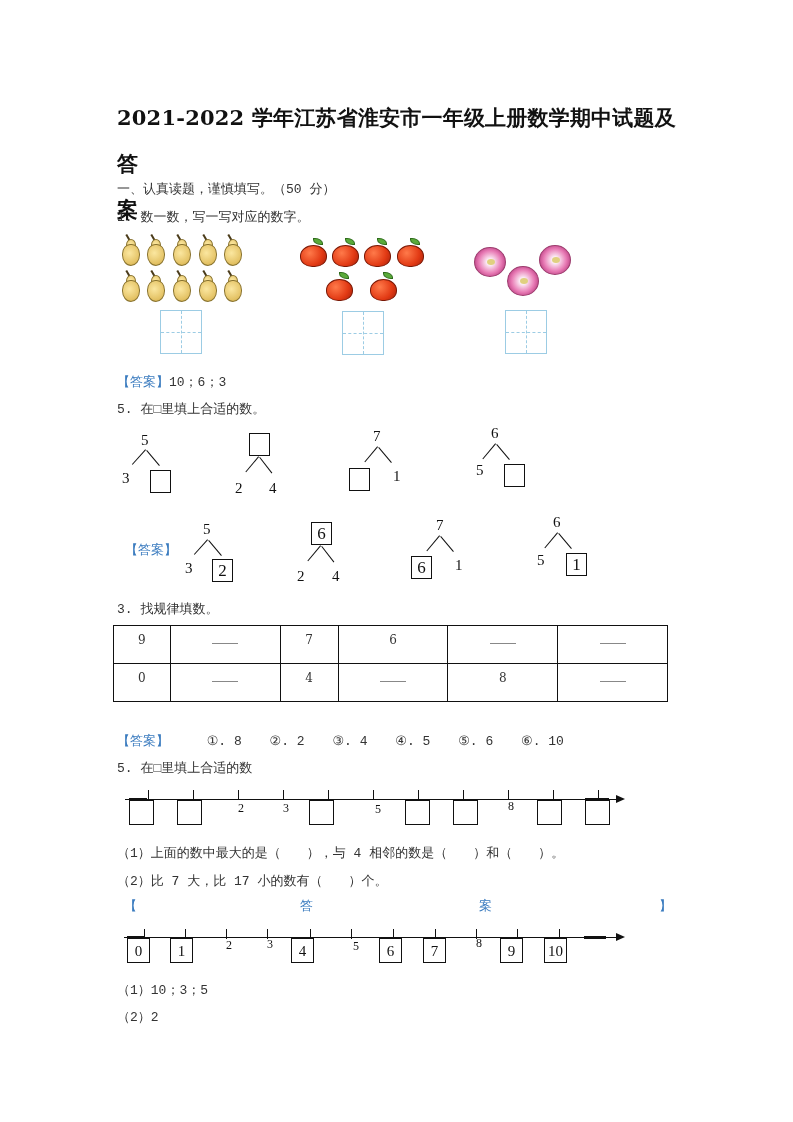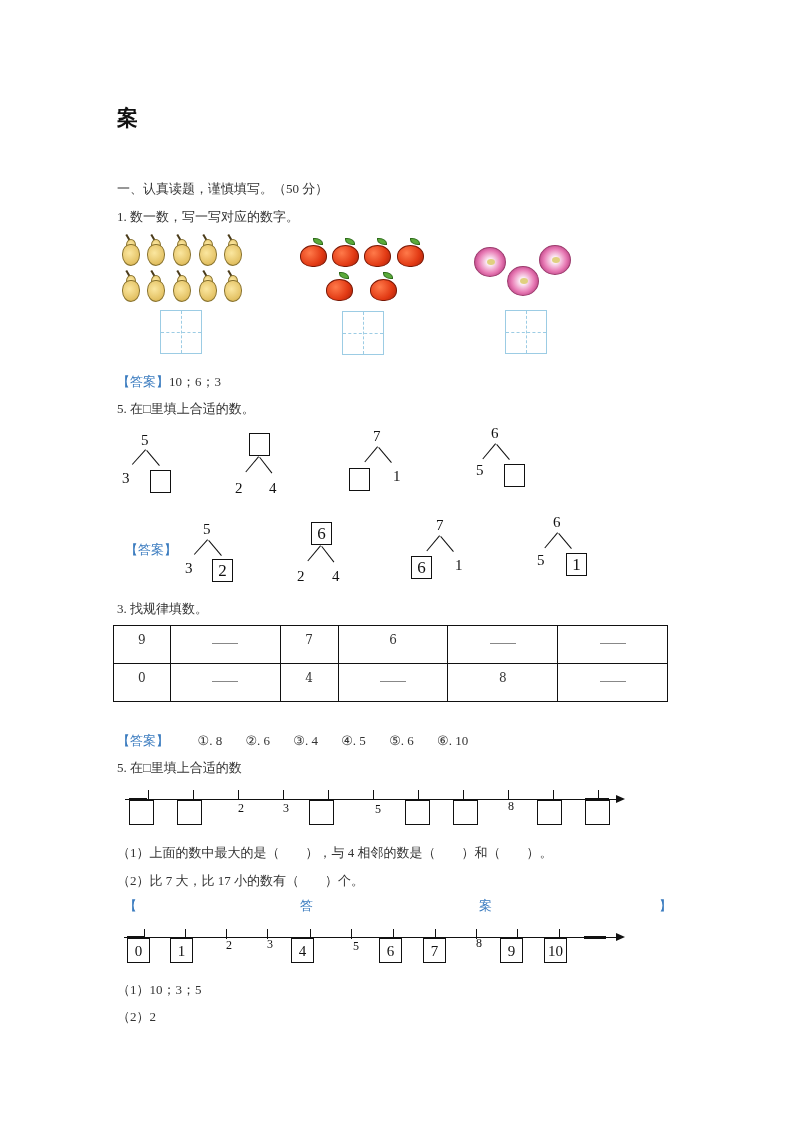--- a/index.html
+++ b/index.html
@@ -1,20 +1,20 @@
 <!DOCTYPE html>
 <html><head>
 <meta charset="utf-8">
 <style>
   * { box-sizing: border-box; margin: 0; padding: 0; }
   html, body { width: 793px; height: 1122px; background: #ffffff; overflow: hidden; }
   body { position: relative; font-family: "DejaVu Serif", "Liberation Serif", serif; color: #222; }
   .abs { position: absolute; }
   .title { left: 117px; top: 95px; width: 570px; font-size: 21px; font-weight: bold; line-height: 46px; color: #111; font-family: "DejaVu Serif", serif; letter-spacing: 0.2px; }
-  .txt { font-size: 13px; color: #333; white-space: nowrap; font-family: Liberation Serif, serif; }
+  .txt { font-size: 13px; color: #333; white-space: nowrap; font-family: Liberation Mono, monospace; }
   .ans-label { color: #3a7bbf; font-size: 13px; }
 
   
   .pear { position: absolute; width: 22px; height: 30px; }
   .pear .body { position: absolute; left: 2px; top: 8px; width: 18px; height: 22px; background: radial-gradient(circle at 40% 40%, #fbe7a0, #e3c163 70%, #b99a3a); border-radius: 45% 45% 50% 50%; border: 1px solid #8a7430; }
   .pear .top { position: absolute; left: 6px; top: 3px; width: 10px; height: 12px; background: radial-gradient(circle at 40% 40%, #fbe7a0, #e3c163); border-radius: 50% 50% 40% 40%; border: 1px solid #8a7430; }
   .pear .stem { position: absolute; left: 7px; top: -2px; width: 2px; height: 7px; background: #4a3b1a; transform: rotate(-30deg); }
   .apple { position: absolute; width: 27px; height: 29px; }
   .apple .body { position: absolute; left: 0; top: 7px; width: 27px; height: 22px; background: radial-gradient(circle at 35% 35%, #ff7a4a, #e23a14 60%, #a5200a); border-radius: 50% 50% 45% 45%; border: 1px solid #7a1805; }
   .apple .leaf { position: absolute; left: 13px; top: 0; width: 10px; height: 7px; background: #5aaa3a; border-radius: 0 80% 0 80%; border: 1px solid #2d6a1a; }
@@ -41,20 +41,21 @@
   .nl-arrow { position: absolute; width: 0; height: 0; border-top: 4px solid transparent; border-bottom: 4px solid transparent; border-left: 9px solid #111; }
   .nl-tick { position: absolute; width: 1.2px; height: 10px; background: #111; }
   .nl-box { position: absolute; width: 25px; height: 25px; border: 1.2px solid #111; text-align: center; line-height: 25px; font-size: 15px; font-family: "Liberation Serif", serif; color: #111; }
   .nl-num { position: absolute; font-size: 12px; font-family: "Liberation Serif", serif; color: #111; }
   .nl-thick { position: absolute; height: 3px; background: #111; }
 </style>
 </head>
 <body>
 
 <div class="abs title">
+  <div>2021-2022 学年江苏省淮安市一年级上册数学期中试题及答</div>
   <div>案</div>
 </div>
 
 <div class="abs txt" style="left:117px; top:180px;">一、认真读题，谨慎填写。（50 分）</div>
 
 <div class="abs txt" style="left:117px; top:208px;">1. 数一数，写一写对应的数字。</div>
 
 <div>
   <div class="pear" style="left:120px; top:236px;">
       <div class="stem"></div>
@@ -251,21 +252,21 @@
     <td>8</td>
     <td class="blank"><span></span></td>
   </tr>
 </tbody>
   </table>
 
 <div class="abs txt" style="left:117px; top:732px;">
   <span class="ans-label">【答案】</span>
   <span style="display:inline-block; width:22px;"></span>
   <span>①. 8</span><span style="display:inline-block;width:20px"></span>
-  <span>②. 6</span><span style="display:inline-block;width:20px"></span>
+  <span>②. 2</span><span style="display:inline-block;width:20px"></span>
   <span>③. 4</span><span style="display:inline-block;width:20px"></span>
   <span>④. 5</span><span style="display:inline-block;width:20px"></span>
   <span>⑤. 6</span><span style="display:inline-block;width:20px"></span>
   <span>⑥. 10</span>
 </div>
 
 <div class="abs txt" style="left:117px; top:759px;">5. 在□里填上合适的数</div>
 
 <div>
   <div class="nl-axis" style="left:125px; top:799px; width:492px;"></div>

